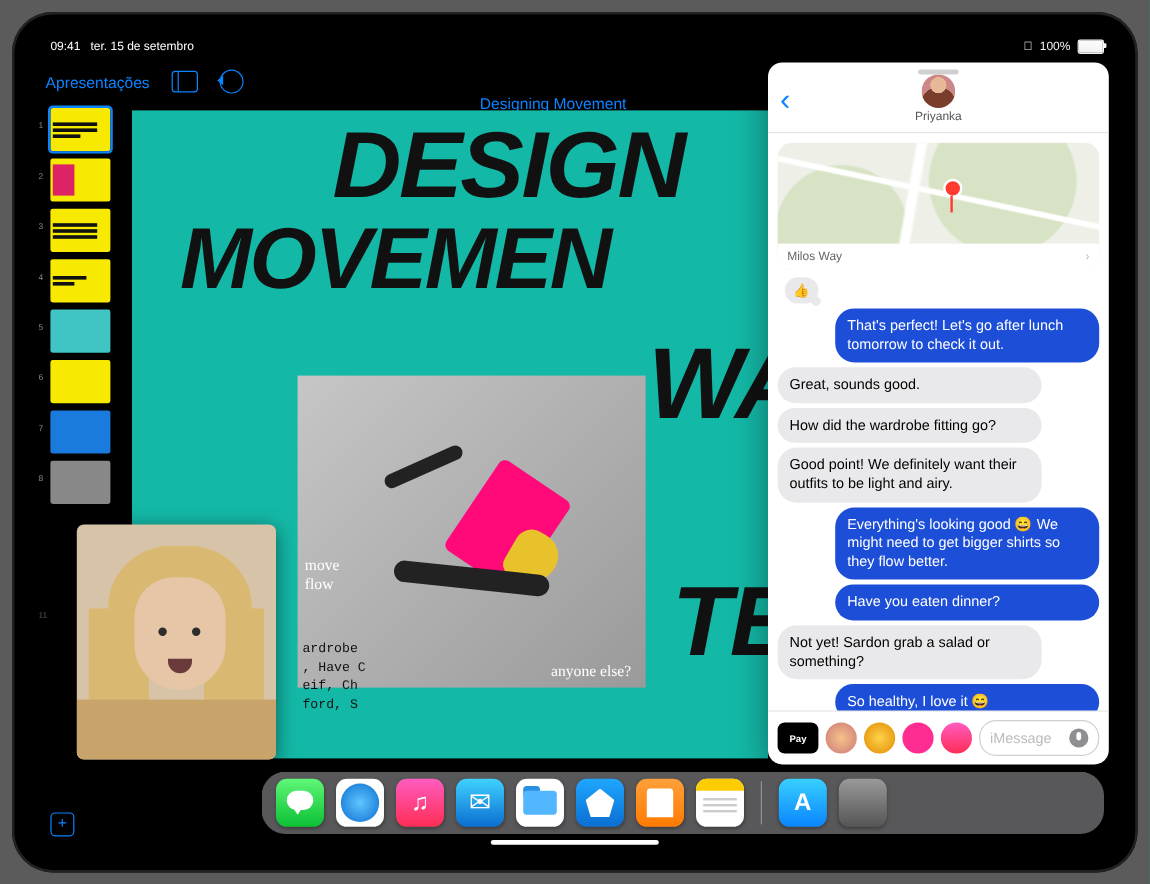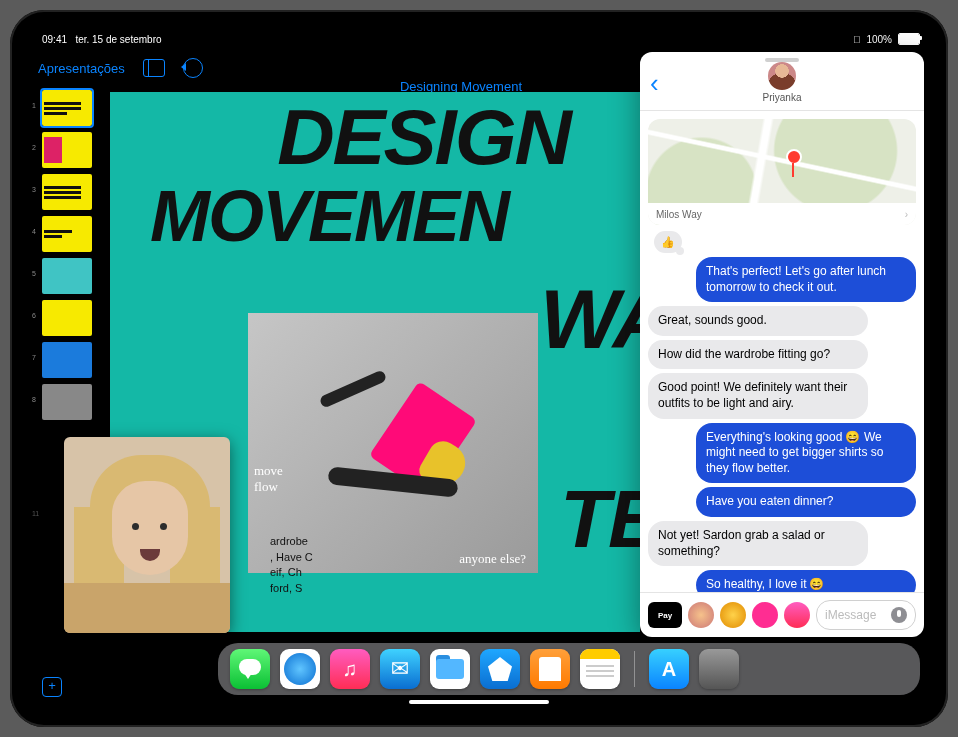--- a/index.html
+++ b/index.html
@@ -41,21 +41,21 @@
   .row2{position:absolute;left:40px;top:92px;font-size:72px;line-height:.9;}
   .row3{position:absolute;left:430px;top:190px;font-size:84px;line-height:.9;}
   .row5{position:absolute;left:450px;top:390px;font-size:82px;line-height:.9;}
   .photo{position:absolute;left:138px;top:204px;width:290px;height:260px;background:linear-gradient(135deg,#c6c6c6,#9a9a9a);margin-top:17px;}
   .dancer{position:absolute;left:70px;top:30px;width:170px;height:200px;}
   .torso{position:absolute;left:70px;top:50px;width:70px;height:90px;background:#ff0a78;transform:rotate(34deg);border-radius:6px;}
   .hair{position:absolute;left:106px;top:100px;width:40px;height:44px;background:#e8c22a;border-radius:30px 40px 50px 20px;transform:rotate(30deg);}
   .leg{position:absolute;left:10px;top:130px;width:130px;height:18px;background:#222;transform:rotate(6deg);border-radius:9px;}
   .arm{position:absolute;left:0;top:40px;width:70px;height:12px;background:#222;transform:rotate(-24deg);border-radius:6px;}
   .annot{position:absolute;color:#fff;font-family:'Comic Sans MS',cursive;font-size:13px;}
-  .credits{position:absolute;left:160px;bottom:36px;font-size:11px;color:#111;line-height:1.4;}
+  .credits{position:absolute;left:142px;bottom:36px;font-size:11px;color:#111;line-height:1.4;font-family:Liberation Mono, monospace;}
 
   
   .pip{position:absolute;left:36px;bottom:76px;width:166px;height:196px;background:#d7c3a8;border-radius:6px;box-shadow:0 4px 16px rgba(0,0,0,.5);overflow:hidden;z-index:30;}
   .pip .face{position:absolute;left:48px;top:44px;width:76px;height:94px;background:#e6c6a6;border-radius:40px 40px 46px 46px;}
   .pip .hair1{position:absolute;left:26px;top:18px;width:120px;height:86px;background:#d9b972;border-radius:60px 60px 40px 40px;}
   .pip .hair2{position:absolute;left:10px;top:70px;width:50px;height:110px;background:#d9b972;border-radius:0 0 40px 20px;}
   .pip .hair3{position:absolute;right:10px;top:70px;width:50px;height:110px;background:#d9b972;border-radius:0 0 20px 40px;}
   .pip .sweater{position:absolute;left:0;right:0;bottom:0;height:50px;background:#c9a46a;}
   .pip .eye{position:absolute;width:7px;height:7px;background:#2d2d2d;border-radius:50%;top:86px;}
   .pip .e1{left:68px;} .pip .e2{left:96px;}

